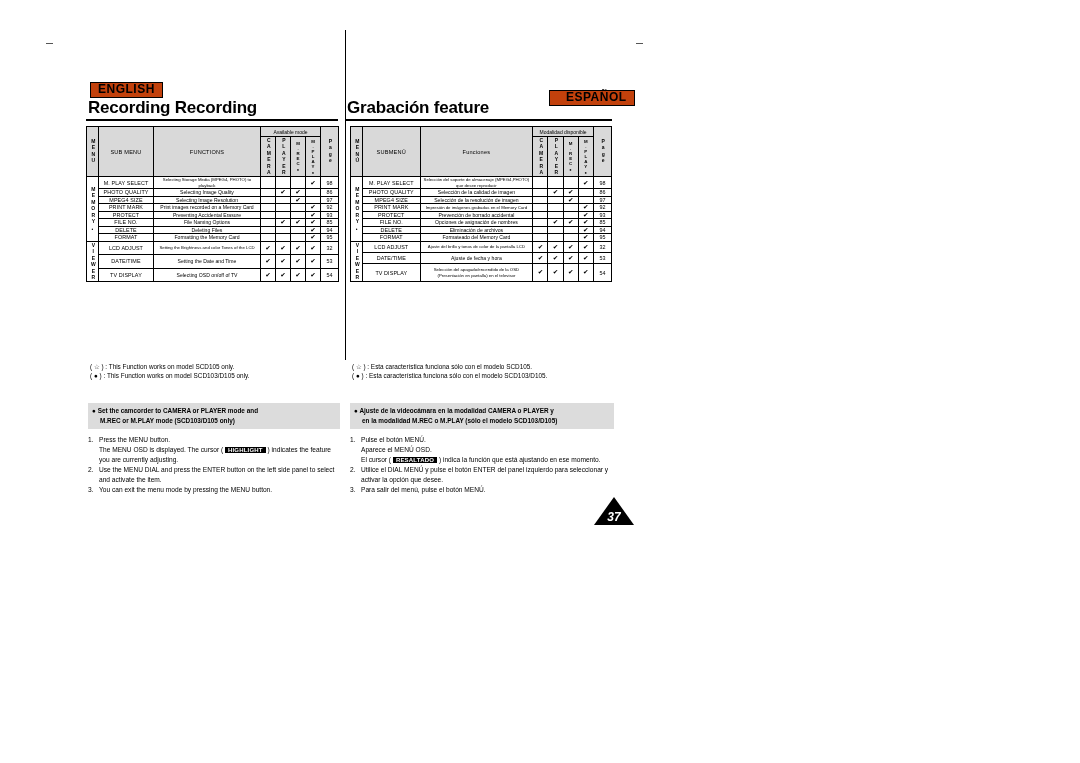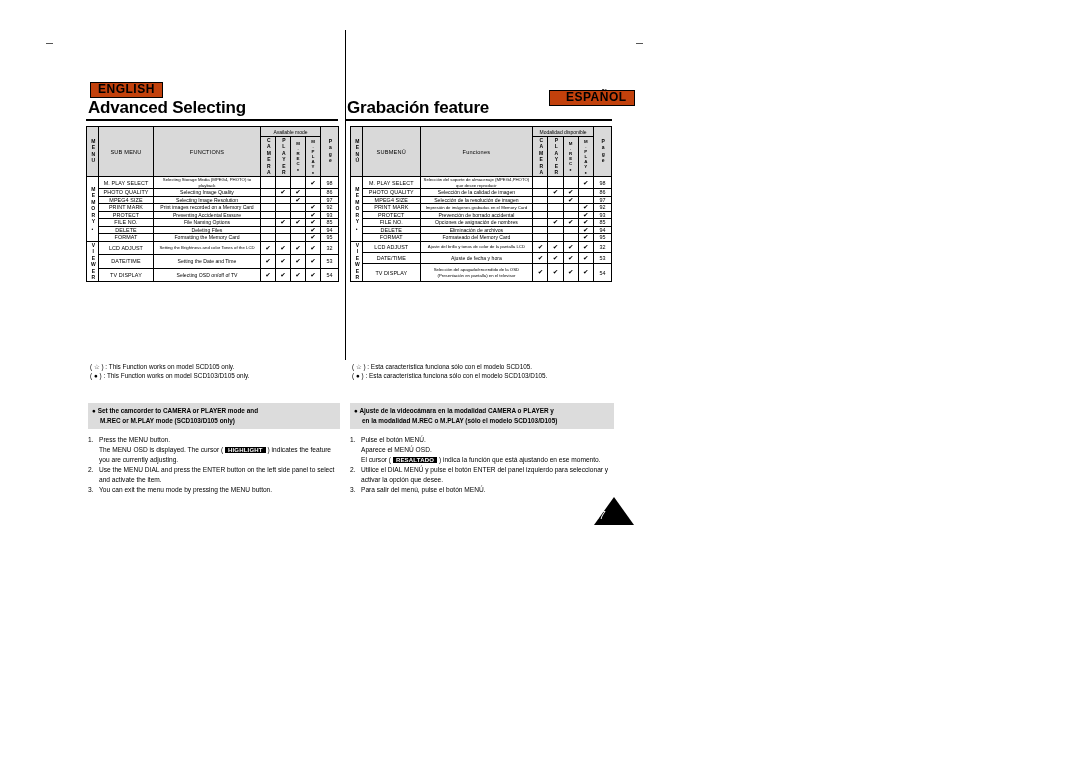--- a/index.html
+++ b/index.html
@@ -166,37 +166,38 @@
   }
   .pagemark .tri{
     width:0;height:0;
     border-left:20px solid transparent;
     border-right:20px solid transparent;
     border-bottom:28px solid #000;
   }
   .pagemark .num{
     position:absolute;
     left:0;top:13px;width:40px;
+    text-align:center;
     color:#fff;
-    font-size:10px;
-    font-weight:normal;
+    font-size:12px;
+    font-weight:bold;
     font-style:italic;
   }
 </style>
 </head>
 <body>
 
 <div class="page">
 
   <div class="tick a"></div>
   <div class="tick b"></div>
   <div class="divider"></div>
 
   <div class="lang-badge lang-en">ENGLISH</div>
-  <div class="heading heading-en">Advanced Selecting</div>
+  <div class="heading heading-en">Recording Recording</div>
   <div class="rule rule-en"></div>
 
   <table class="spec" id="table-en" style="left:86px;top:126px;width:252px;">
     <colgroup>
       <col style="width:12px">
         <col style="width:55px">
         <col style="width:107px">
       <col style="width:15px">
         <col style="width:15px">
         <col style="width:15px">

